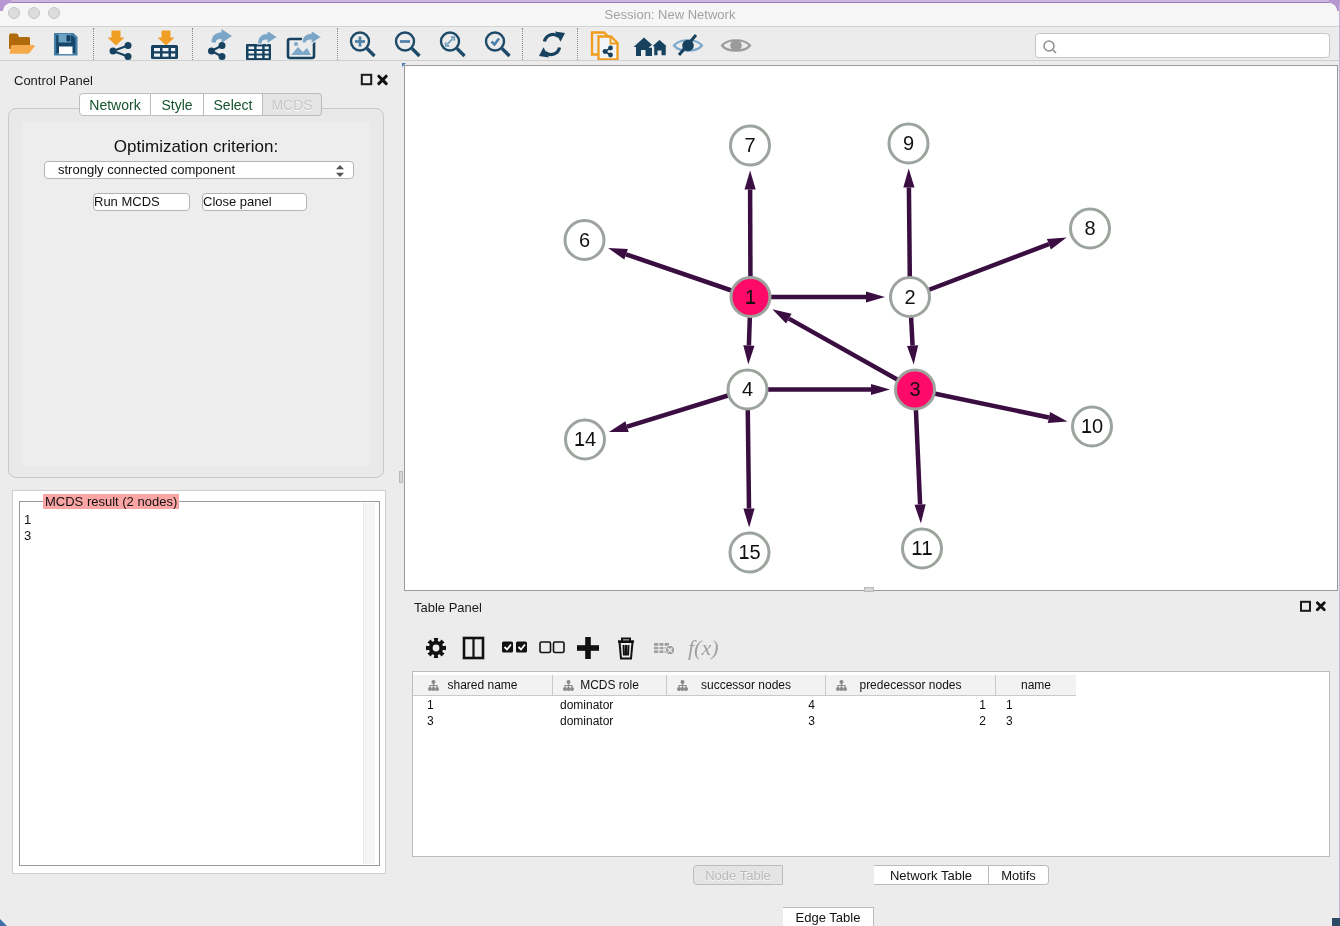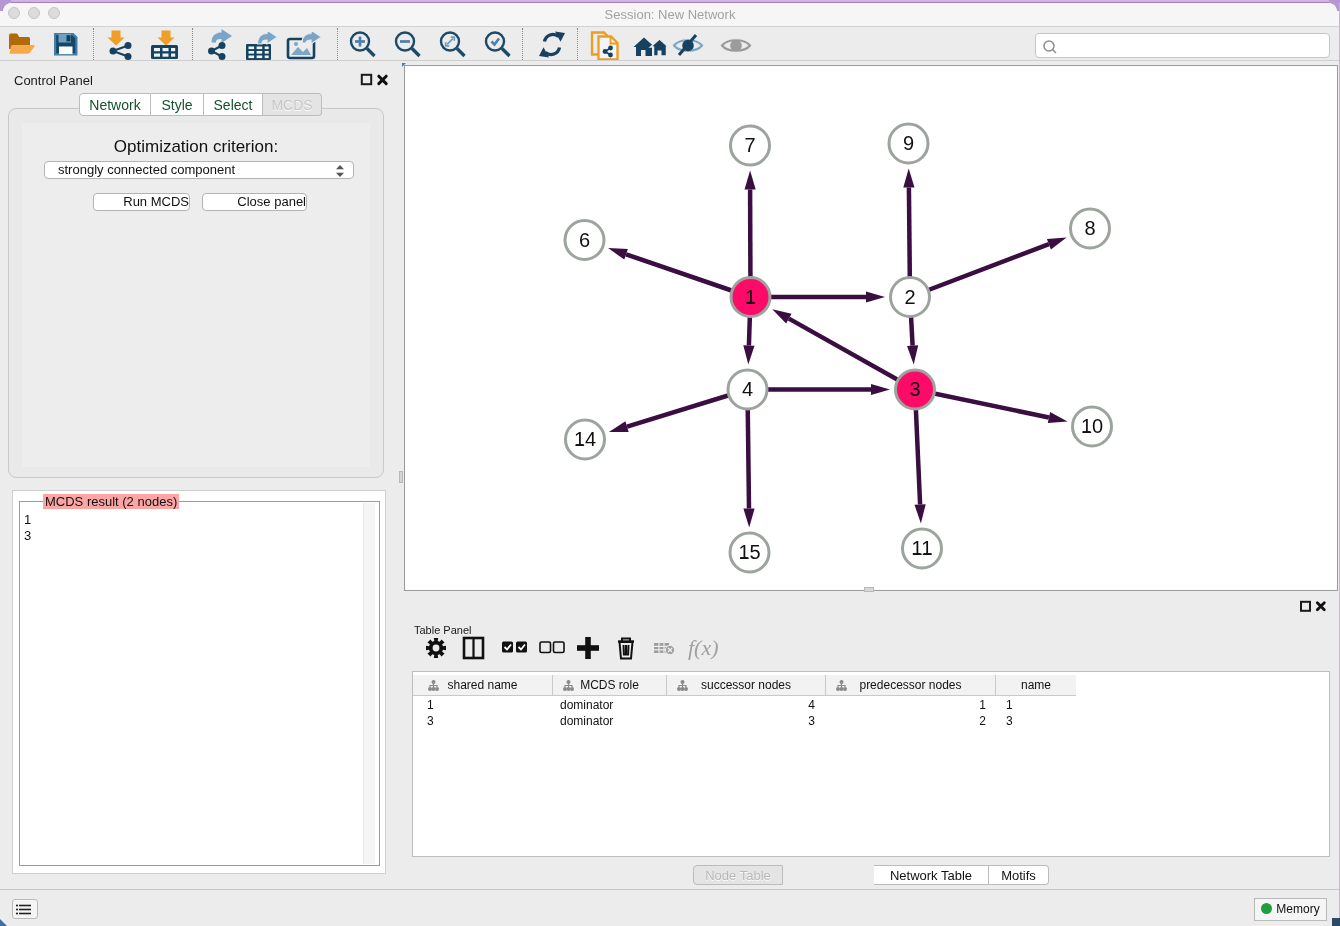--- a/index.html
+++ b/index.html
@@ -21,32 +21,32 @@
 #toolbar { position:absolute; left:0; top:27px; width:100%; height:34px; background:#ececec; border-bottom:1px solid #cfcfcf; }
 .tsep { position:absolute; top:1px; height:32px; width:0; border-left:1px dotted #8a8a8a; }
 #searchbox { position:absolute; left:1035px; top:6px; width:295px; height:25px; background:#fff; border:1px solid #c6c6c6; border-radius:4px; }
 
 #cp-title { position:absolute; left:14px; top:73px; font-size:13px; color:#1a1a1a; }
 #cp-tabsbox { position:absolute; left:8px; top:108px; width:376px; height:370px; background:#e9e9e9; border:1px solid #c8c8c8; border-radius:8px; }
 #cp-tabsbox .inner { position:absolute; left:13px; top:14px; right:13px; bottom:10px; background:#ededed; }
 .tab { position:absolute; top:93px; height:23px; background:#fff; border:1px solid #bcbcbc; font-size:14px; color:#14532d; text-align:center; line-height:22px; z-index:5; }
 #opt-label { position:absolute; left:0; top:137px; width:392px; text-align:center; font-size:17px; color:#111; }
 #opt-select { position:absolute; left:44px; top:161px; width:310px; height:18px; background:#fff; border:1px solid #b4b4b4; border-radius:4px; font-size:13px; color:#111; line-height:16px; padding-left:13px; }
-.btn { position:absolute; top:193px; height:18px; background:#fff; border:1px solid #b4b4b4; border-radius:4px; font-size:13px; color:#111; text-align:right; line-height:16px; }
+.btn { position:absolute; top:193px; height:18px; background:#fff; border:1px solid #b4b4b4; border-radius:4px; font-size:13px; color:#111; text-align:left; line-height:16px; }
 #mcds-box { position:absolute; left:12px; top:490px; width:374px; height:384px; background:#fff; border:1px solid #cfcfcf; }
 #mcds-fs { position:absolute; left:6px; top:10px; right:5px; bottom:7px; border:1px solid #9a9a9a; }
 #mcds-legend { position:absolute; left:23px; top:-8px; background:#fca5a5; padding:0 2px; font-size:13px; color:#111; }
 #mcds-text { position:absolute; left:4px; top:10px; font-size:13px; color:#111; line-height:16px; }
 #mcds-scroll { position:absolute; right:4px; top:1px; width:12px; bottom:1px; background:#f5f5f5; border-left:1px solid #e8e8e8; }
 
 #net { position:absolute; left:404px; top:65px; width:934px; height:526px; border:1px solid #9a9a9a; background:#fff; }
 #net-tb { position:absolute; left:0; top:0; width:100%; height:22px; background:linear-gradient(#fdfdfd,#e8e8e8 45%,#d3d3d3); border-bottom:1px solid #9a9a9a; }
 #net-title { position:absolute; top:4px; width:100%; text-align:center; font-size:13px; color:#111; }
 
-#tp-title { position:absolute; left:414px; top:600px; font-size:11px; color:#1a1a1a;margin-top:24px; }
+#tp-title { position:absolute; left:414px; top:600px; font-size:13px; color:#1a1a1a; }
 #tp-toolbar { position:absolute; left:412px; top:628px; width:918px; height:38px; }
 #tbl { position:absolute; left:412px; top:671px; width:918px; height:186px; background:#fff; border:1px solid #bdbdbd; font-size:12px; color:#111; }
 .th { position:absolute; top:3px; height:21px; background:#f2f2f2; border-right:1px solid #c9c9c9; border-bottom:1px solid #c9c9c9; text-align:center; line-height:21px; }
 .td { position:absolute; font-size:12px; color:#111; height:16px; line-height:16px; }
 .btab { position:absolute; top:865px; height:20px; background:#fff; border:1px solid #bcbcbc; font-size:13px; color:#111; text-align:center; line-height:19px; }
 
 #statusbar { position:absolute; left:0; top:889px; width:100%; height:37px; background:#ececec; border-top:1px solid #c6c6c6; }
 #memory { position:absolute; right:13px; top:8px; width:73px; height:23px; background:#f5f5f5; border:1px solid #b9b9b9; font-size:12px; color:#111; text-align:center; line-height:21px; }
 #listbtn { position:absolute; left:12px; top:9px; width:26px; height:20px; background:#f5f5f5; border:1px solid #b9b9b9; border-radius:3px; }
 </style></head>
@@ -432,30 +432,13 @@
   <div class="td" style="left:413px; top:41px; width:160px; text-align:right;">2</div>
   <div class="td" style="left:593px; top:41px;">3</div>
 </div>
 <div class="btab" style="left:693px; width:90px; border-radius:4px 0 0 4px; background:#e4e4e4; color:#b9b9b9; text-shadow:0 1px 0 #fafafa;">Node Table</div>
 <div class="btab" style="left:783px; width:91px; border-left:none;margin-top:42px;">Edge Table</div>
 <div class="btab" style="left:874px; width:115px; border-left:none;">Network Table</div>
 <div class="btab" style="left:989px; width:60px; border-left:none; border-radius:0 4px 4px 0;">Motifs</div>
 <div class="abs" style="left:399px;top:471px;width:4px;height:12px;background:#d6d6d6;border:1px solid #b9b9b9;"></div>
 <div class="abs" style="left:864px;top:587px;width:10px;height:5px;background:#d6d6d6;border:1px solid #b9b9b9;"></div>
 
-<div id="statusbar">
-  <div id="listbtn">
-    <svg width="24" height="19">
-          <g stroke="#222" stroke-width="1.6">
-            <line x1="6" y1="5.5" x2="18" y2="5.5"></line>
-            <line x1="6" y1="9.5" x2="18" y2="9.5"></line>
-            <line x1="6" y1="13.5" x2="18" y2="13.5"></line>
-          </g>
-          <g fill="#222">
-            <circle cx="4" cy="5.5" r="1.1"></circle>
-            <circle cx="4" cy="9.5" r="1.1"></circle>
-            <circle cx="4" cy="13.5" r="1.1"></circle>
-          </g>
-        </svg>
-  </div>
-  <div id="memory"><span style="display:inline-block;width:11px;height:11px;border-radius:50%;background:#1e9e3e;vertical-align:-1px;margin-right:4px;"></span>Memory</div>
-</div>
 </div>
 
 </body></html>

